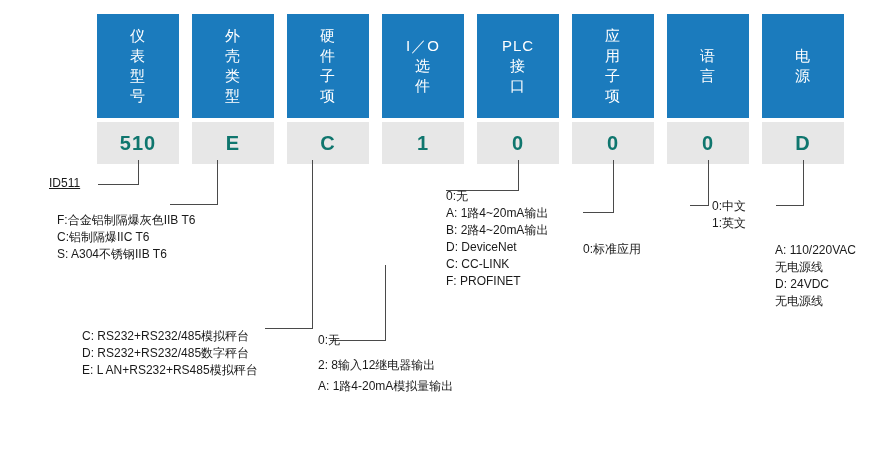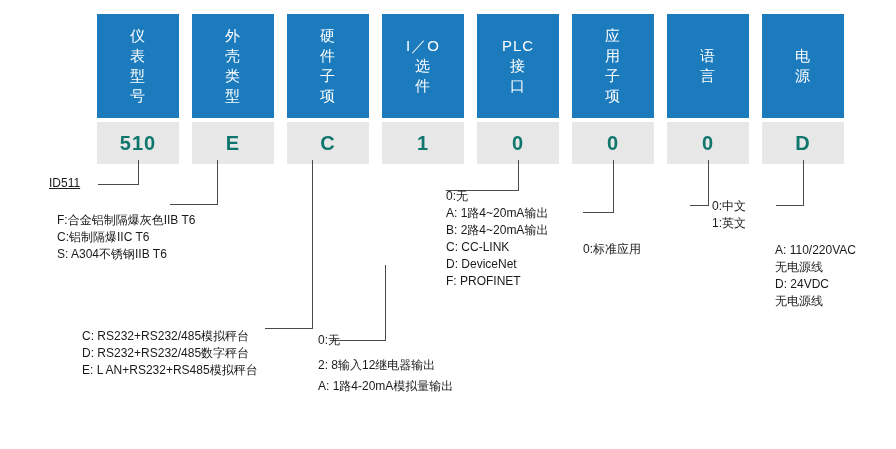--- a/index.html
+++ b/index.html
@@ -216,22 +216,22 @@
     <div style="height:4px;"></div>
     <div>2: 8输入12继电器输出</div>
     <div style="height:4px;"></div>
     <div>A: 1路4-20mA模拟量输出</div>
   </div>
 
   <div class="note" style="left:446px; top:188px;">
     <div>0:无</div>
     <div>A: 1路4~20mA输出</div>
     <div>B: 2路4~20mA输出</div>
+    <div>D: DeviceNet</div>
     <div>C: CC-LINK</div>
-    <div>D: DeviceNet</div>
     <div>F: PROFINET</div>
   </div>
 
   <div class="note" style="left:583px; top:205px;margin-top:36px;">
     <div>0:标准应用</div>
   </div>
 
   <div class="note" style="left:689px; top:198px;margin-left:23px;">
     <div>0:中文</div>
     <div>1:英文</div>

